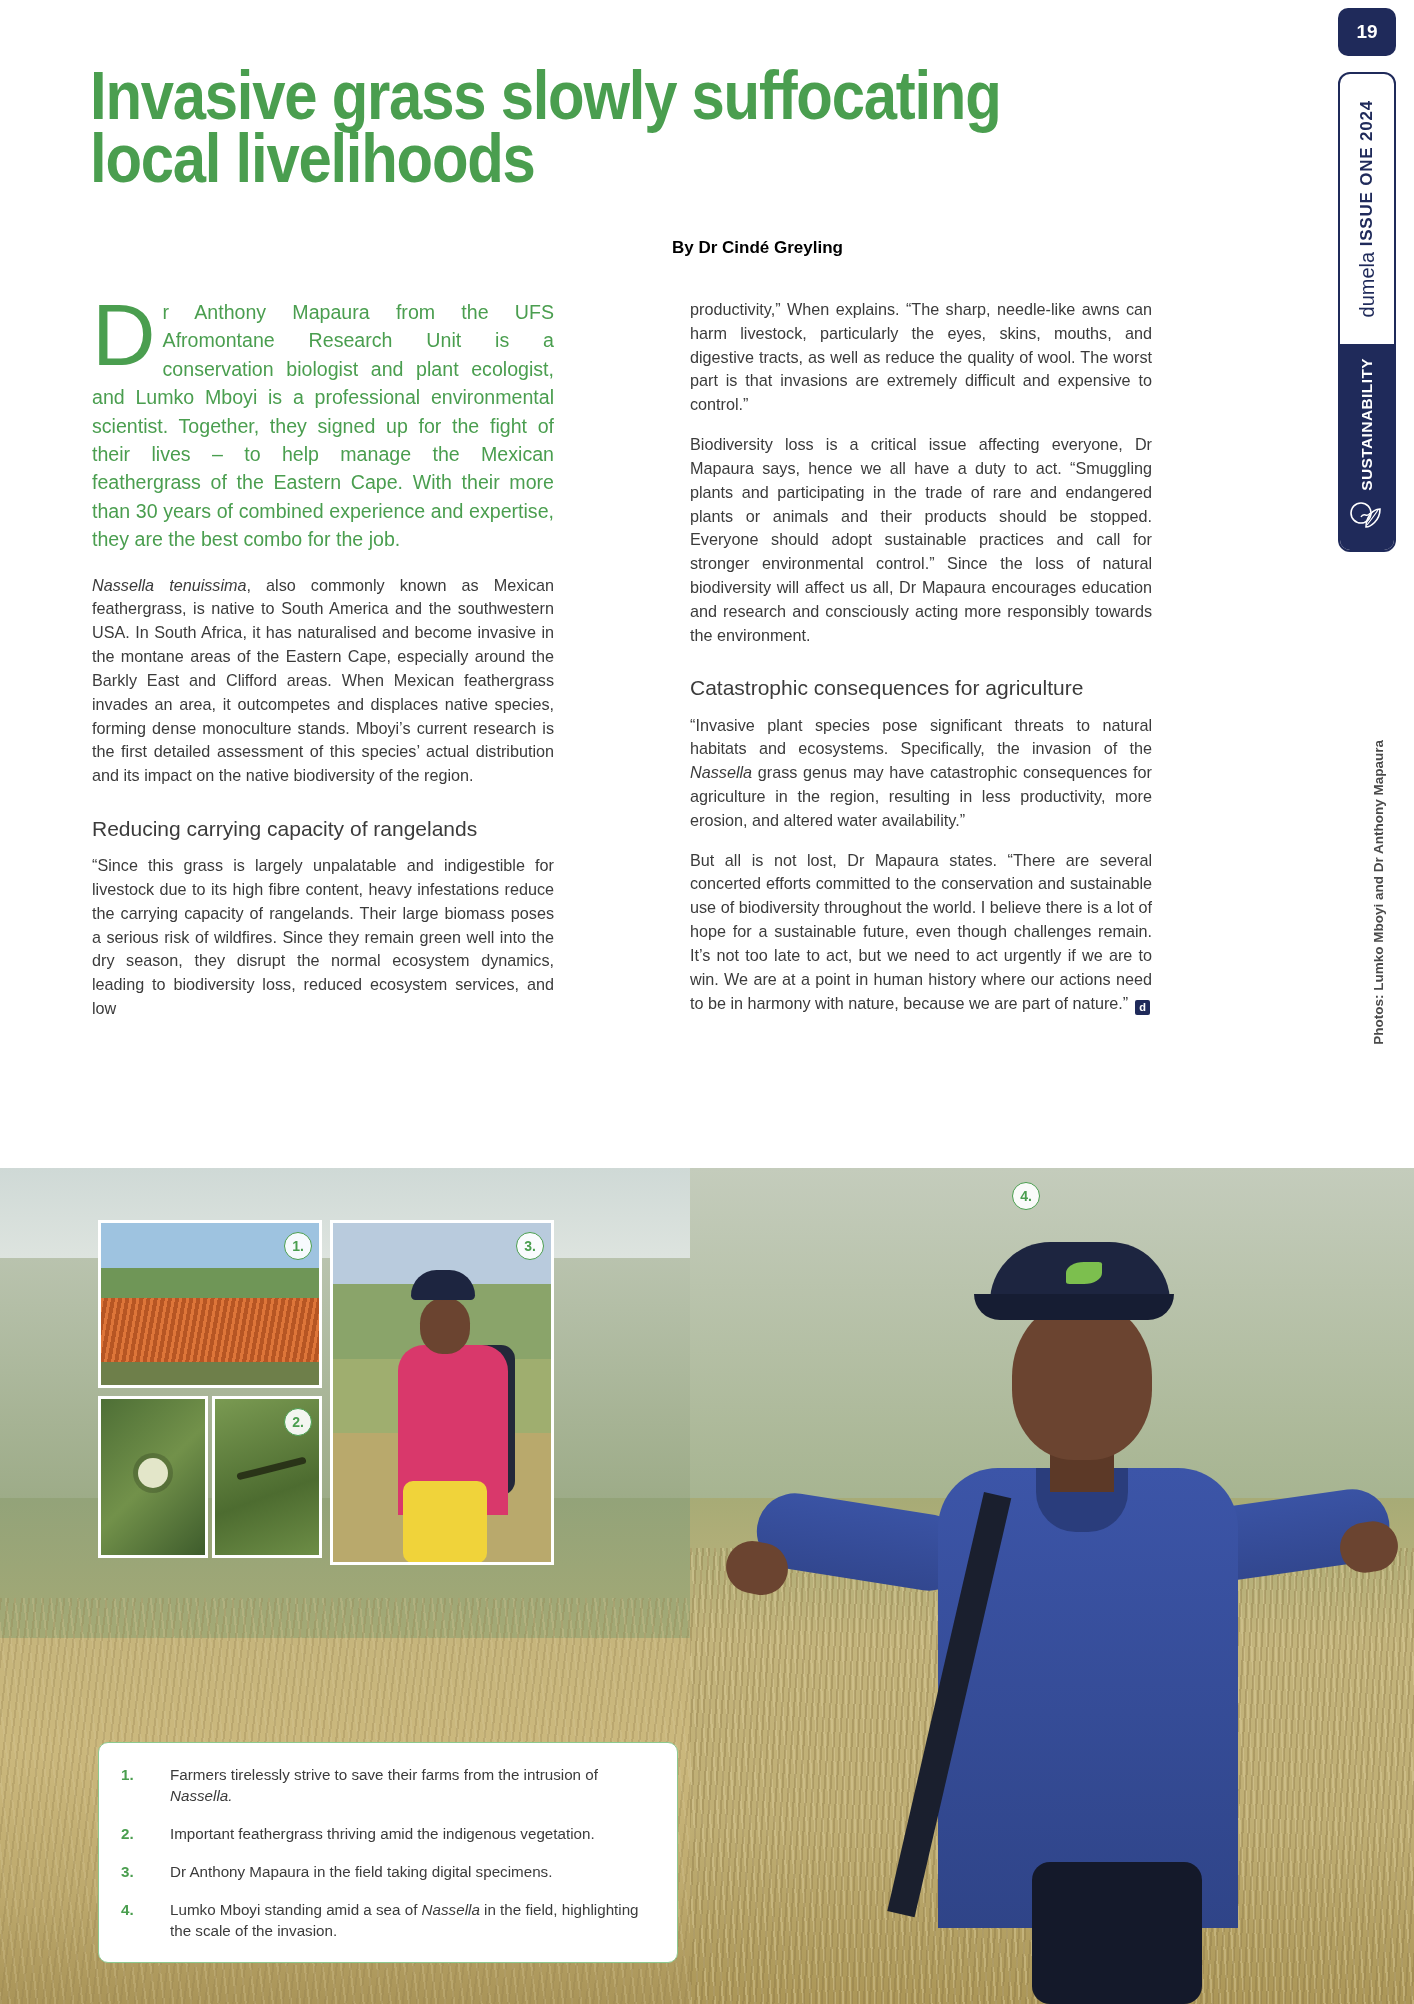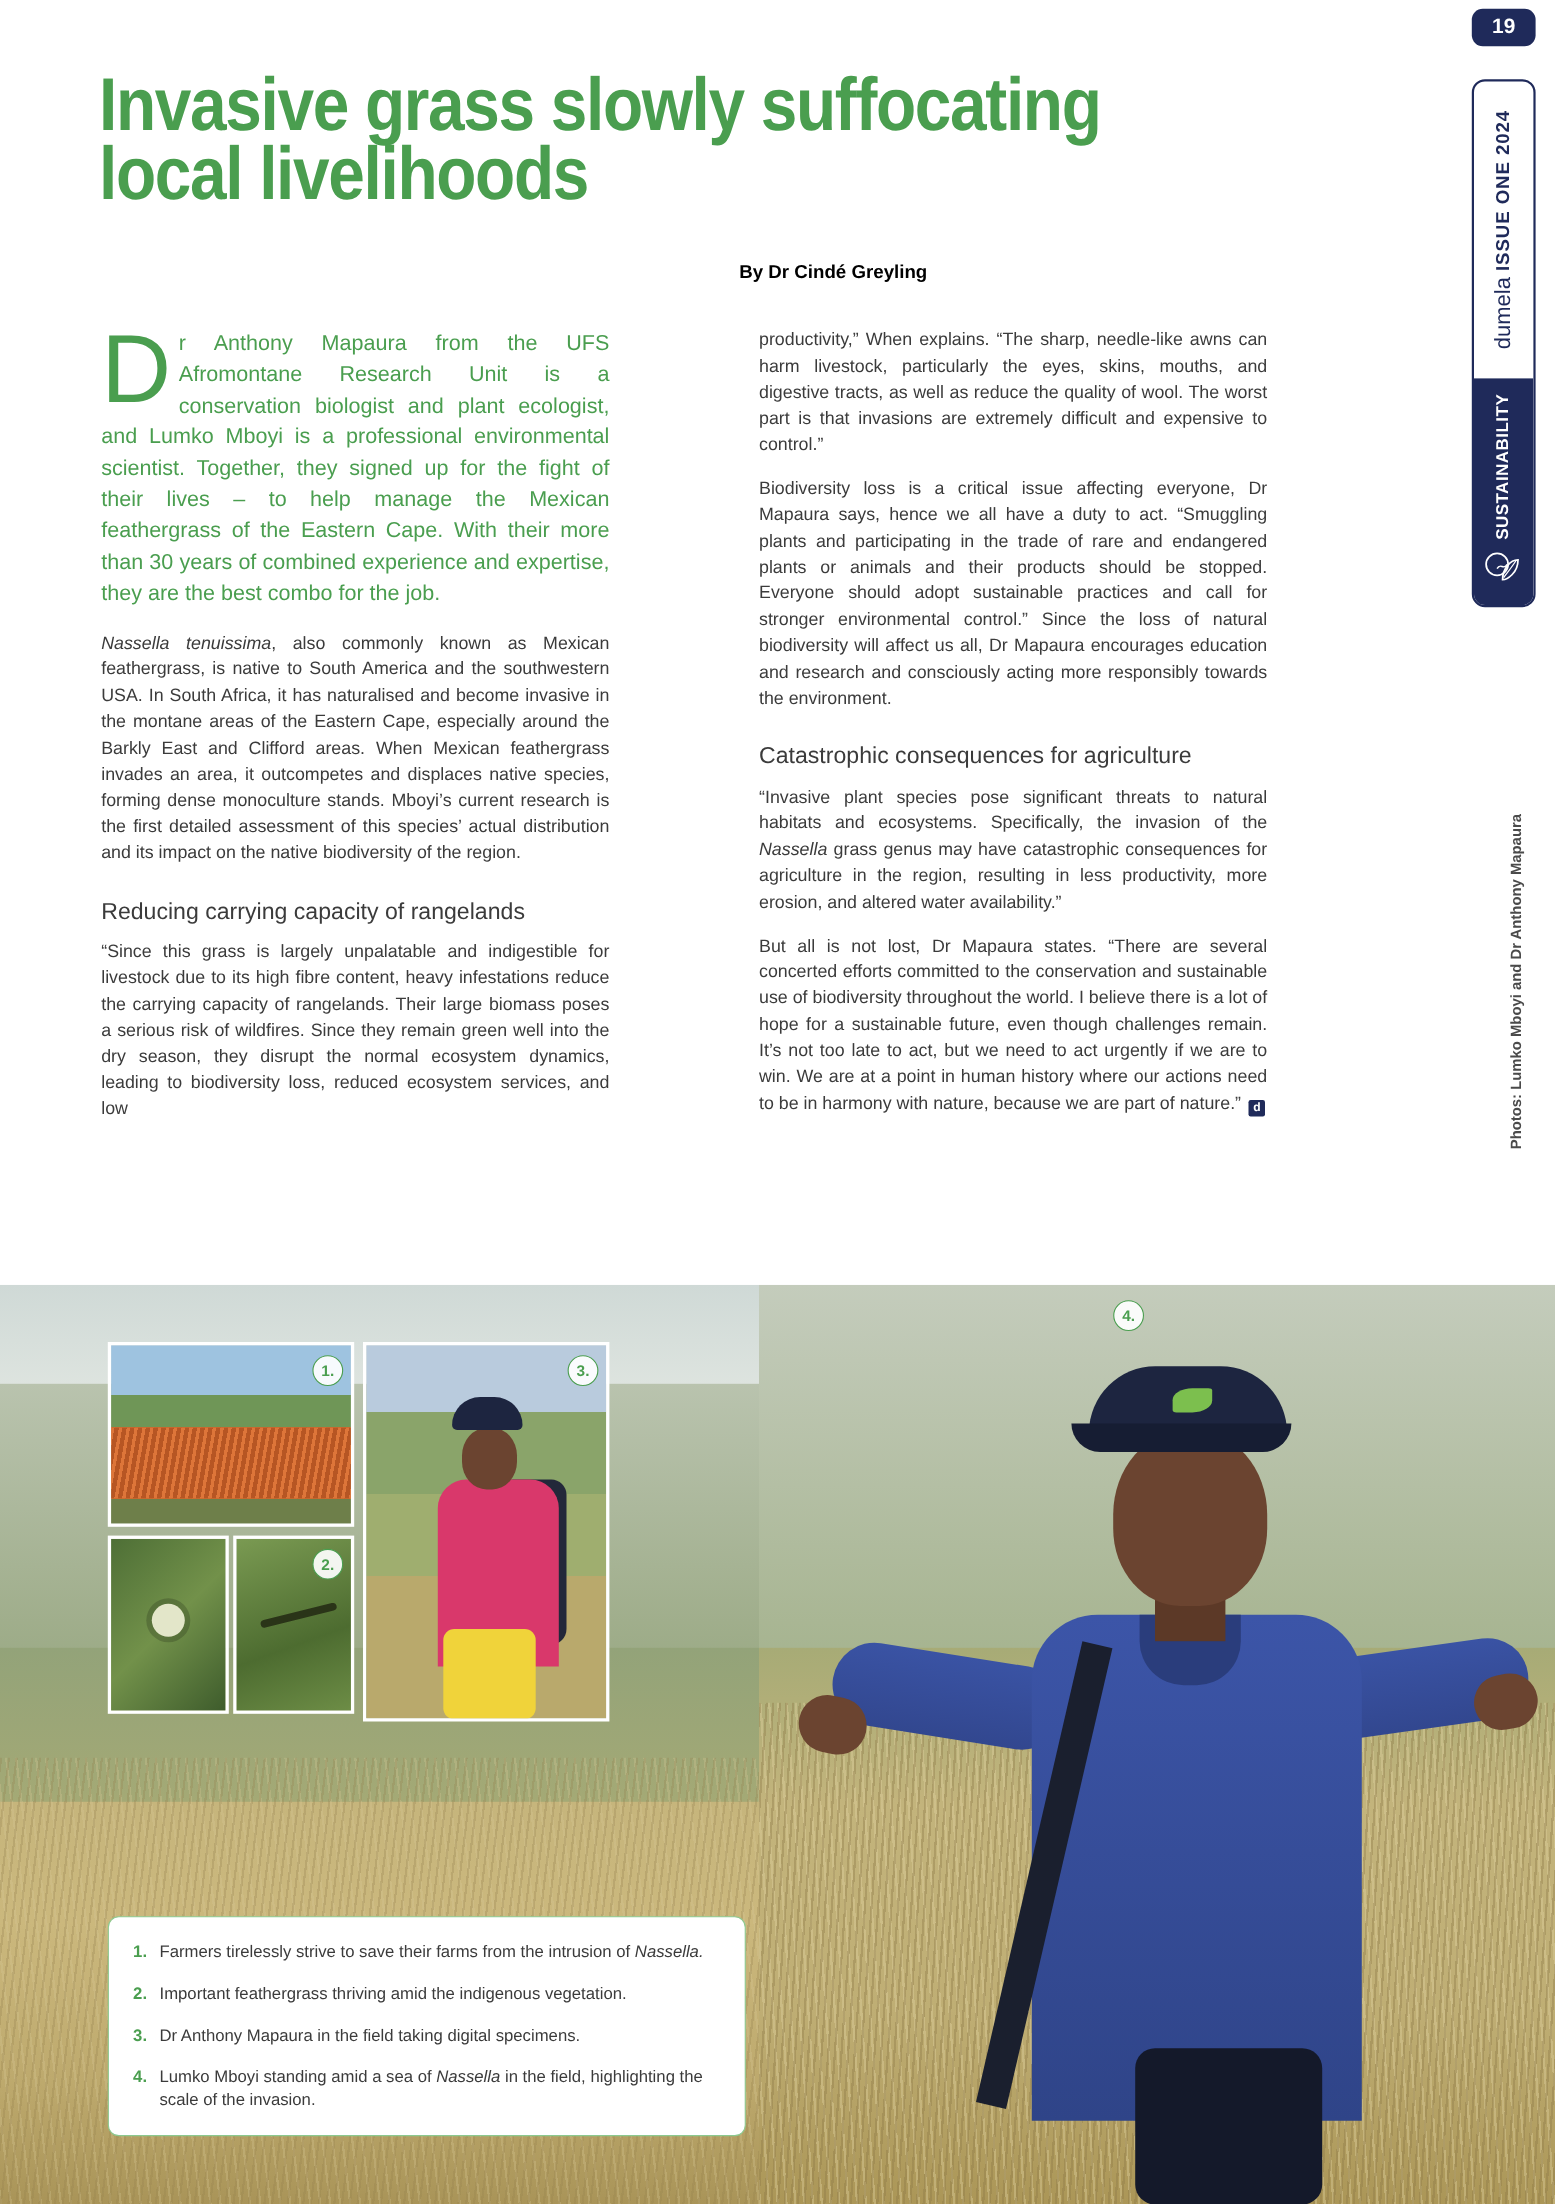--- a/index.html
+++ b/index.html
@@ -78,21 +78,21 @@
     font-weight: 700;
     text-align: center;
     line-height: 15px;
     vertical-align: -2px;
     margin-left: 7px;
   }
 
   
   .pagenum-badge {
     position: absolute; right: 18px; top: 8px;
-    width: 58px; height: 34px;
+    width: 58px; height: 48px;
     background: #1f2a5a;
     border-radius: 10px;
     color: #fff;
     font-size: 19px; font-weight: 700;
     display: flex; align-items: center; justify-content: center;
   }
   .side-tab {
     position: absolute; right: 18px; top: 72px;
     width: 58px; height: 480px;
     border: 2px solid #1f2a5a;
@@ -332,21 +332,21 @@
   .caption-box {
     position: absolute; left: 98px; top: 1742px;
     width: 580px; padding: 22px 26px 20px 22px;
     background: #fff;
     border: 1.5px solid #8cc98f;
     border-radius: 10px;
   }
   .cap-item { display: flex; margin-bottom: 17px; font-size: 15.2px; line-height: 1.38; color: #3b3b3b; }
   .cap-item:last-child { margin-bottom: 0; }
   .cap-num { color: #4a9e4f; font-weight: 700; width: 24px; flex: 0 0 24px; }
-  .cap-text { flex: 1; }
+  .cap-text { flex: 1; margin-left: 25px; }
 </style>
 </head>
 <body>
 
 <div class="page">
 
   <div class="headline-block">
     <div class="headline">Invasive grass slowly suffocating
 local livelihoods</div>
   </div>

